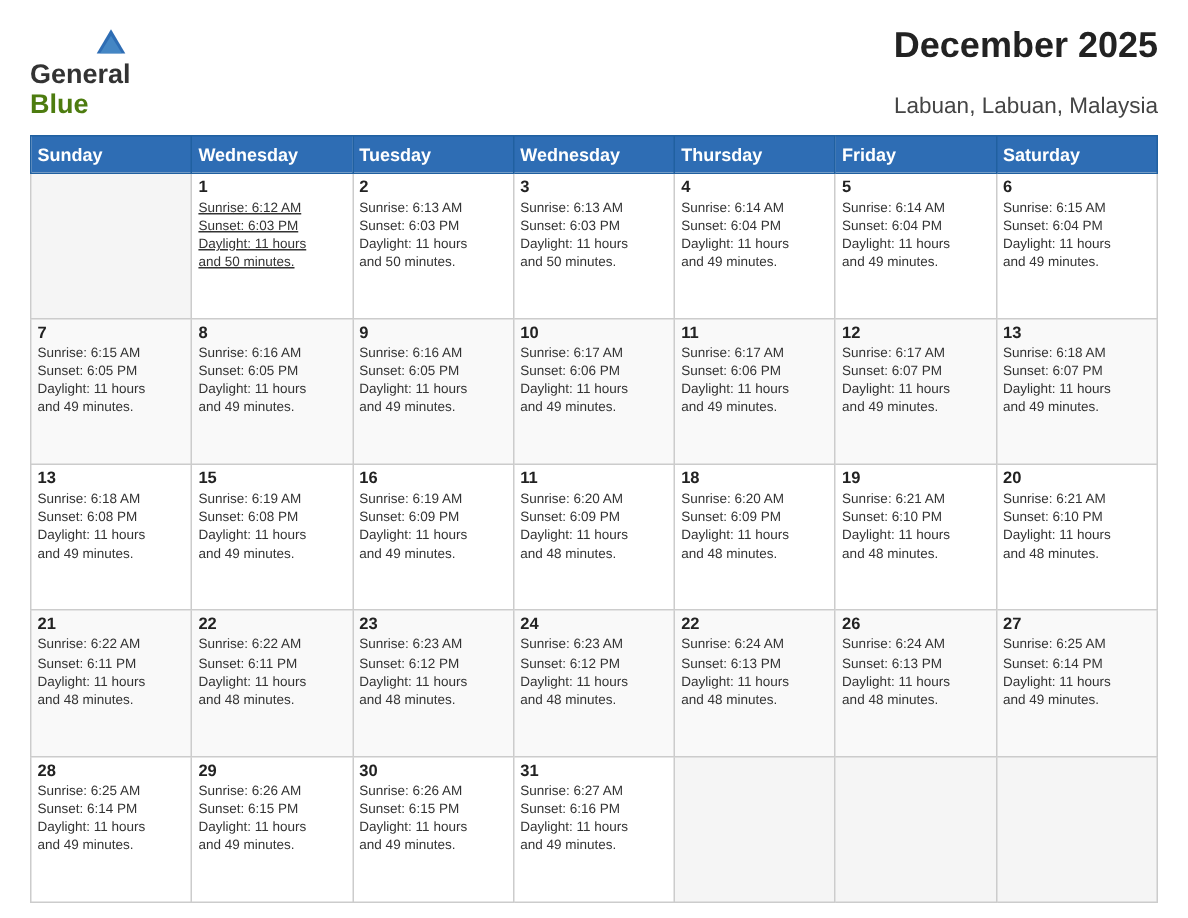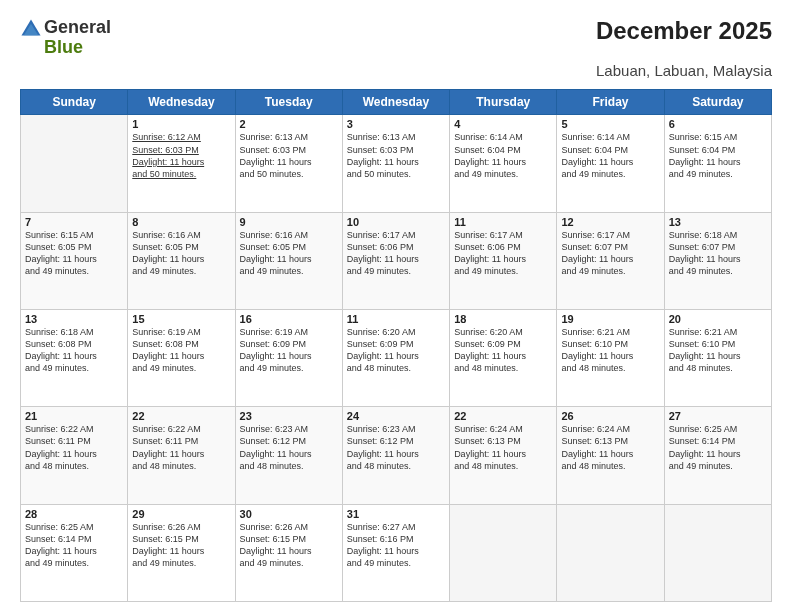--- a/index.html
+++ b/index.html
@@ -18,21 +18,22 @@
       flex-direction: column;
     }
     .header {
       display: flex;
       justify-content: space-between;
       align-items: flex-start;
       margin-bottom: 10px;
     }
     .logo {
       display: flex;
-      align-items: flex-start;
+      align-items: flex-end;
+      flex-direction: column;
     }
     .logo-text {
       font-size: 18px;
       font-weight: bold;
       line-height: 1.1;
     }
     .logo-general { color: #333; }
     .logo-blue { color: #4d7c0f; }
     .logo-icon {
       width: 22px;
@@ -59,21 +60,21 @@
       border-collapse: collapse;
       width: 100%;
       table-layout: fixed;
     }
     .calendar th {
       background-color: #2e6db4;
       color: #fff;
       font-size: 12px;
       font-weight: bold;
       padding: 5px 4px;
-      text-align: center;
+      text-align: left;
       border: 1px solid #2060a0;
     }
     .calendar td {
       border: 1px solid #ccc;
       vertical-align: top;
       padding: 3px 4px;
       font-size: 9.5px;
       color: #222;
       background: #fff;
     }

